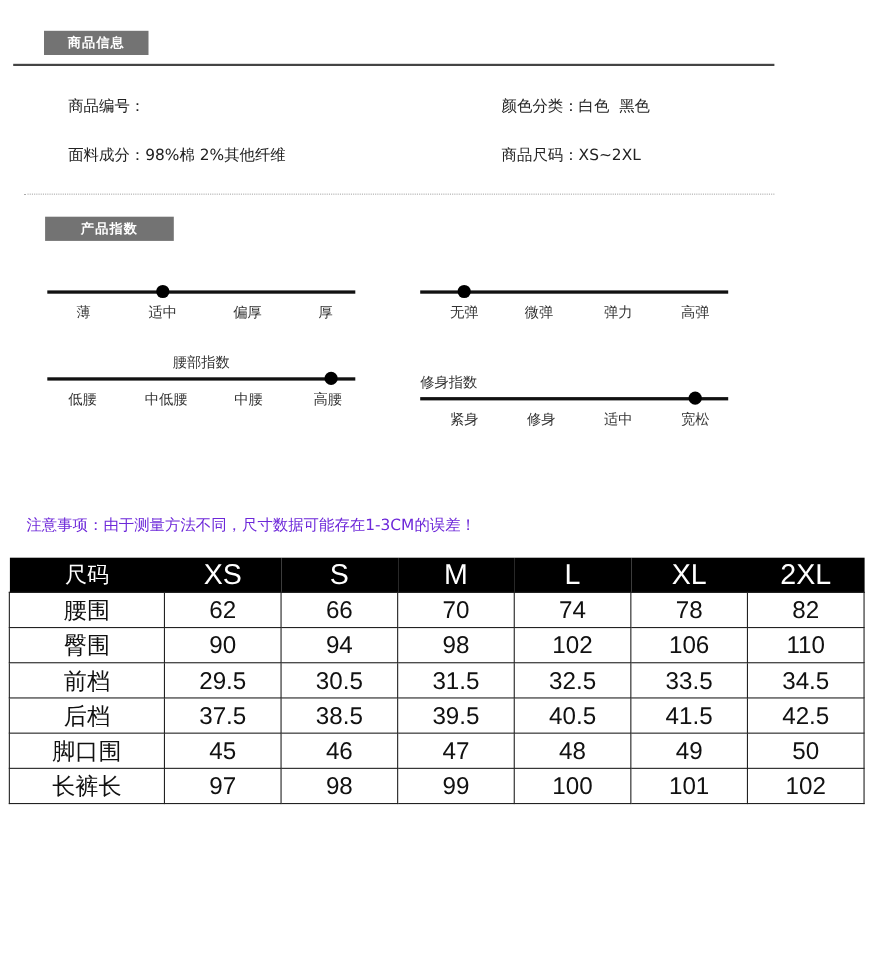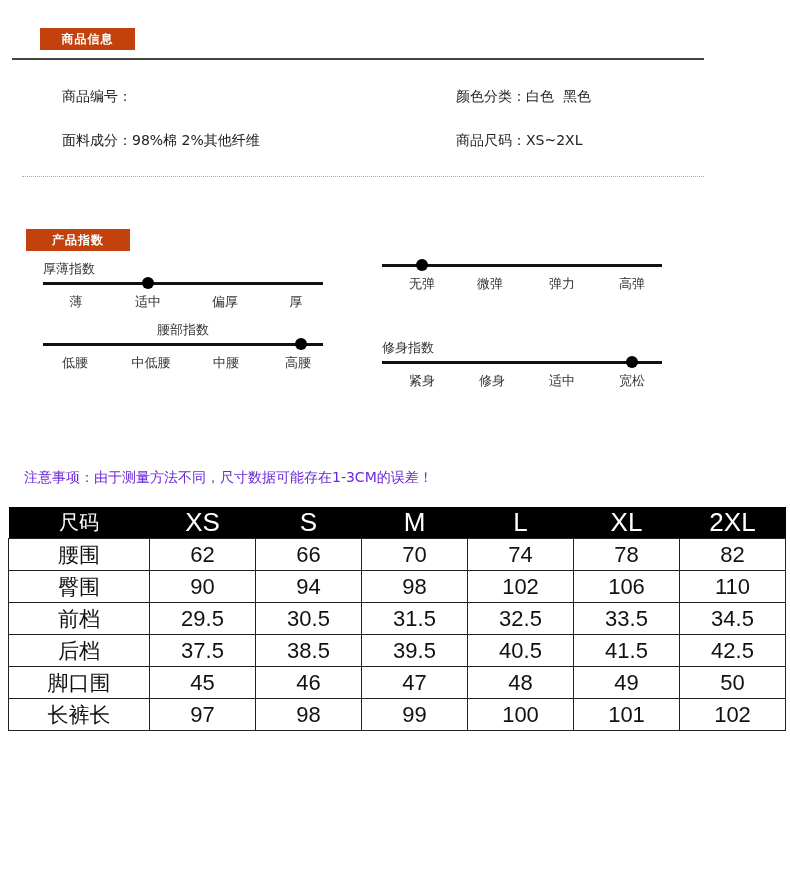--- a/index.html
+++ b/index.html
@@ -1,18 +1,18 @@
 <!DOCTYPE html>
 <html><head>
 <meta charset="utf-8">
 <style>
   html, body { margin:0; padding:0; background:#fff; }
   body { width:790px; height:882px; position:relative; overflow:hidden;
          font-family:"DejaVu Sans", sans-serif; color:#222; }
-  .tag { position:absolute; background:#c2410c; color:#fff; font-size:12px; font-weight:bold;
+  .tag { position:absolute; background:#737373; color:#fff; font-size:12px; font-weight:bold;
          height:22px; line-height:22px; text-align:center; letter-spacing:1px; }
   .hr-solid { position:absolute; height:2px; background:#444; }
   .hr-dot { position:absolute; height:0; border-top:1px dotted #aaa; }
   .info { position:absolute; font-size:14px; color:#222; white-space:nowrap; }
   .info .val { font-weight:normal; }
   .idx { position:absolute; width:280px; }
   .idx-title { font-size:13px; color:#333; height:18px; }
   .idx-line { position:relative; height:3px; background:#111; margin-top:4px; }
   .idx-dot { position:absolute; top:-5px; width:12px; height:12px; border-radius:50%; background:#000; margin-left:-6px; }
   .idx-labels { position:relative; height:20px; margin-top:8px; font-size:13px; color:#333; }
@@ -38,24 +38,23 @@
   <span>面料成分：</span><span class="val" style="white-space:pre;">98%棉 2%其他纤维</span>
 </div>
 <div class="info" style="left:456px;top:88px;">
   <span>颜色分类：</span><span class="val" style="white-space:pre;">白色  黑色</span>
 </div>
 <div class="info" style="left:456px;top:132px;">
   <span>商品尺码：</span><span class="val">XS~2XL</span>
 </div>
 <div class="hr-dot" style="left:22px;top:176px;width:682px;"></div>
 
-<div class="tag" style="left:26px;top:197px;width:104px;margin-top:32px;">产品指数</div>
+<div class="tag" style="left:41px;top:197px;width:117px;">产品指数</div>
 
 <div class="idx" style="left:43px;top:260px;">
-  <div class="idx-title">厚薄指数</div>
   <div class="idx-line">
       <div class="idx-dot" style="left:105px;"></div>
     </div>
   <div class="idx-labels">
     <span style="left:33px;">薄</span>
     <span style="left:105px;">适中</span>
     <span style="left:182px;">偏厚</span>
     <span style="left:253px;">厚</span>
   </div>
 </div>

